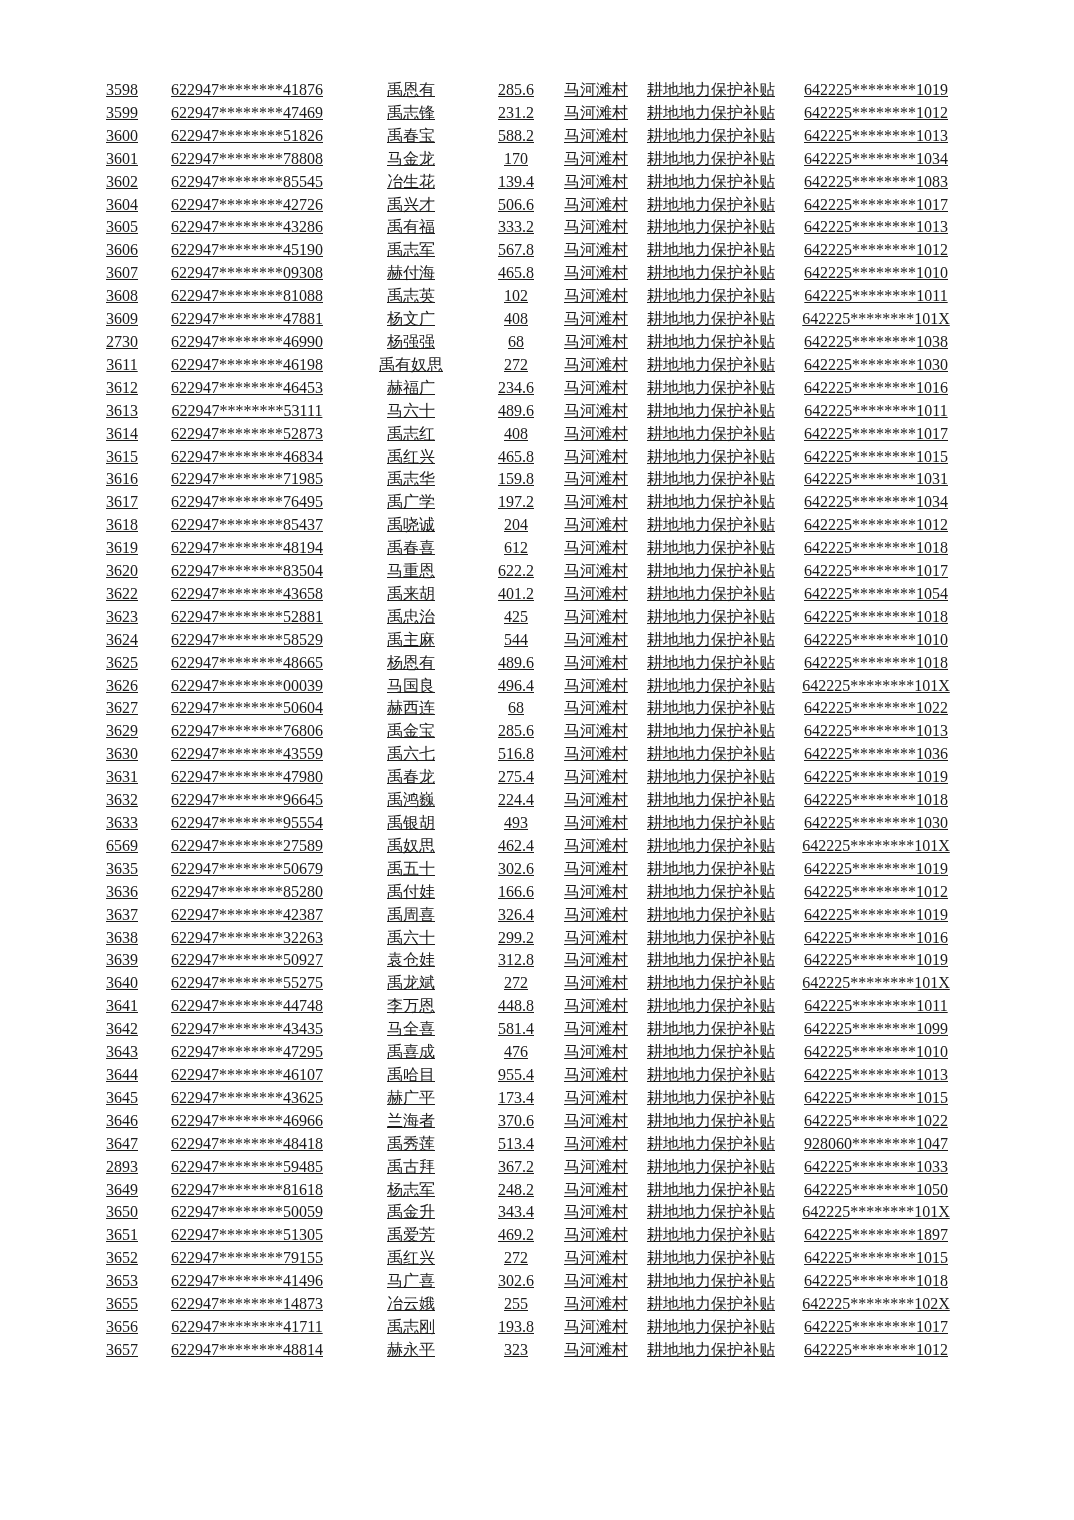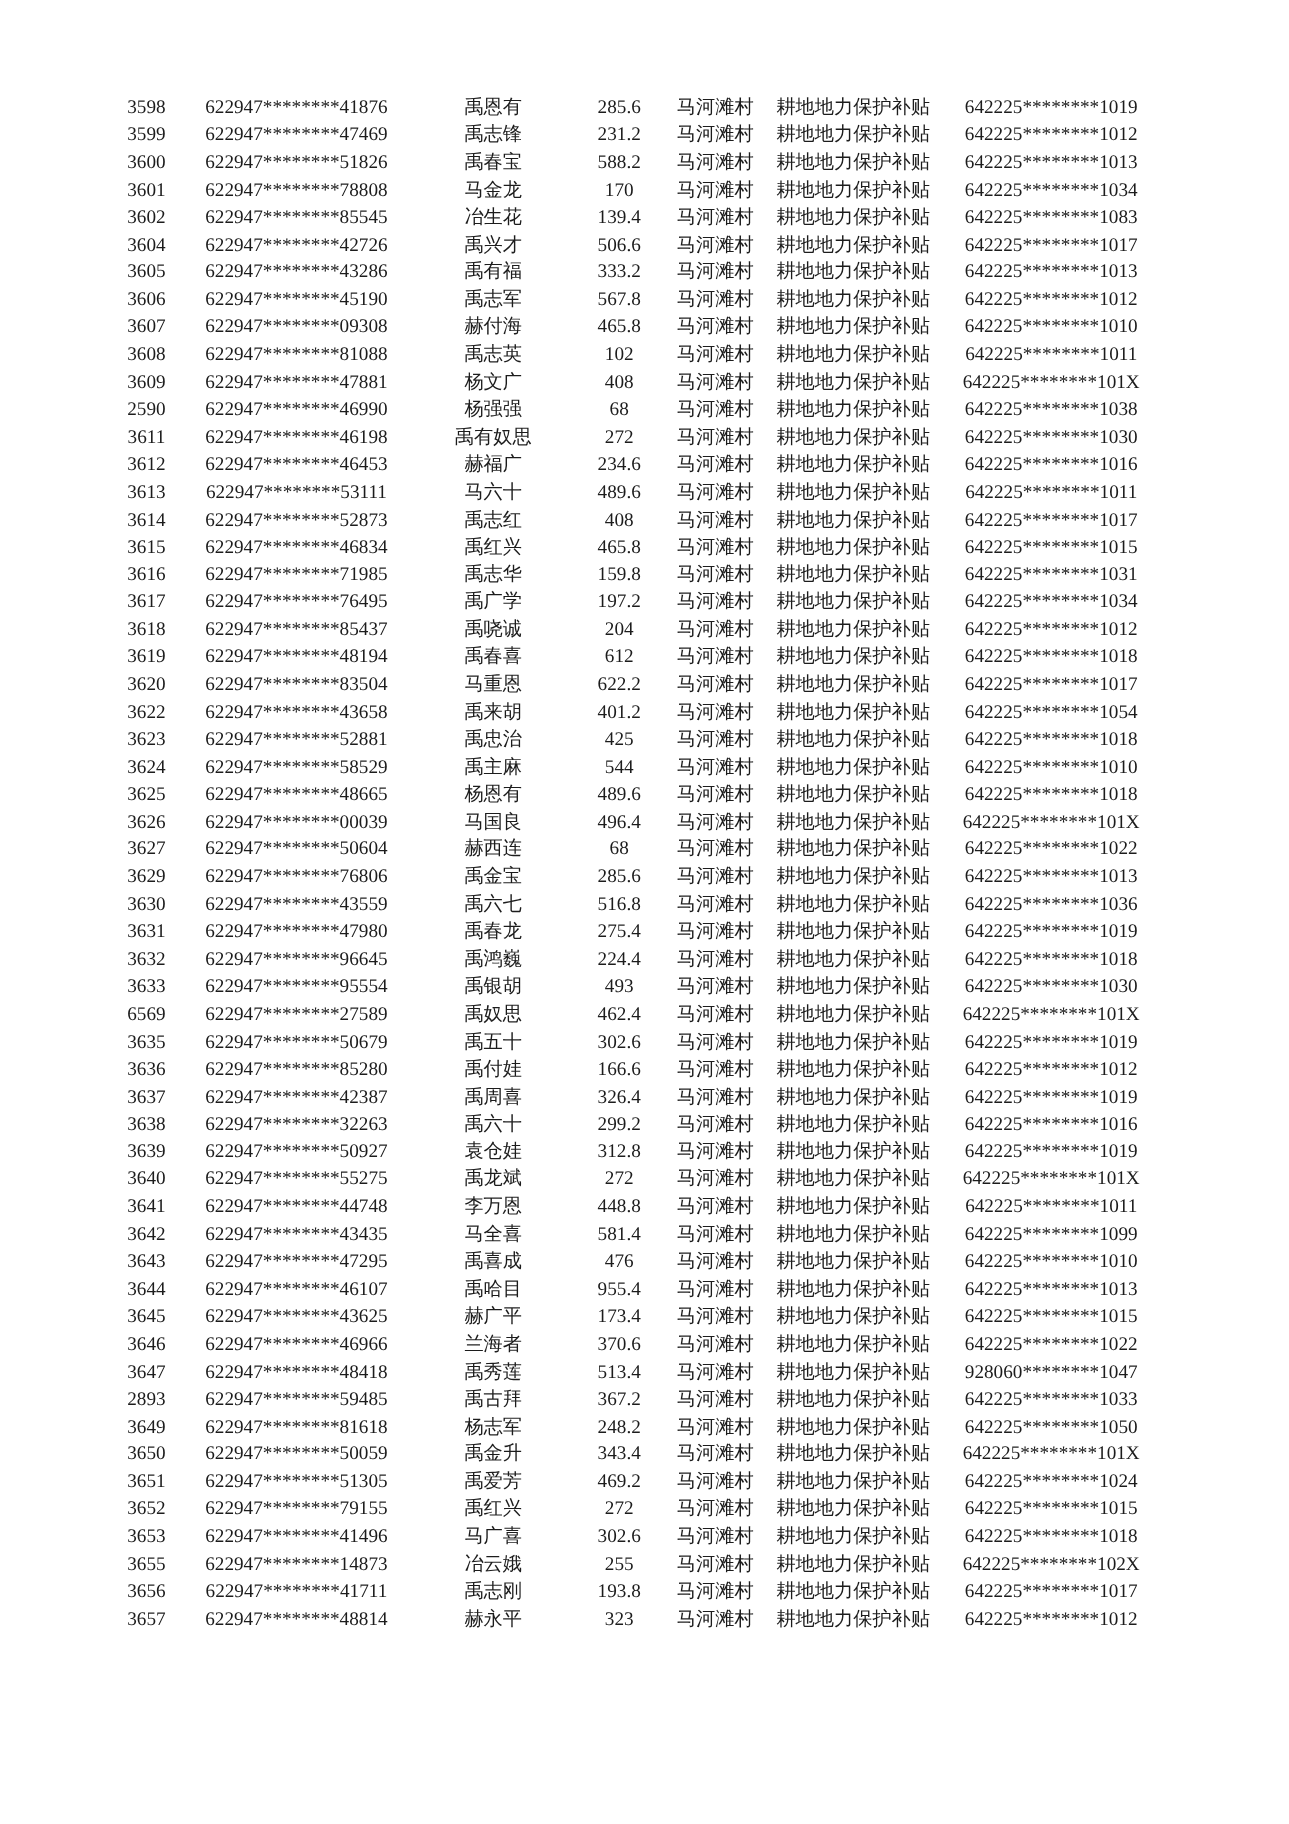--- a/index.html
+++ b/index.html
@@ -12,20 +12,21 @@
     height: 1520px;
     overflow: hidden;
     font-family: "Liberation Serif", "DejaVu Serif", serif;
     color: #1c1c1c;
   }
   table.subsidy {
     border-collapse: collapse;
     table-layout: fixed;
     margin: 79px 0 0 86px;
     border: none;
+    text-decoration: underline;
   }
   table.subsidy td {
     padding: 0;
     height: 22.9px;
     line-height: 22.9px;
     font-size: 16px;
     text-align: center;
     white-space: nowrap;
     vertical-align: middle;
   }
@@ -145,21 +146,21 @@
         <tr>
           <td>3609</td>
           <td>622947********47881</td>
           <td>杨文广</td>
           <td>408</td>
           <td>马河滩村</td>
           <td>耕地地力保护补贴</td>
           <td>642225********101X</td>
         </tr>
         <tr>
-          <td>2590</td>
+          <td>2730</td>
           <td>622947********46990</td>
           <td>杨强强</td>
           <td>68</td>
           <td>马河滩村</td>
           <td>耕地地力保护补贴</td>
           <td>642225********1038</td>
         </tr>
         <tr>
           <td>3611</td>
           <td>622947********46198</td>
@@ -502,21 +503,21 @@
           <td>耕地地力保护补贴</td>
           <td>642225********101X</td>
         </tr>
         <tr>
           <td>3651</td>
           <td>622947********51305</td>
           <td>禹爱芳</td>
           <td>469.2</td>
           <td>马河滩村</td>
           <td>耕地地力保护补贴</td>
-          <td>642225********1024</td>
+          <td>642225********1897</td>
         </tr>
         <tr>
           <td>3652</td>
           <td>622947********79155</td>
           <td>禹红兴</td>
           <td>272</td>
           <td>马河滩村</td>
           <td>耕地地力保护补贴</td>
           <td>642225********1015</td>
         </tr>

